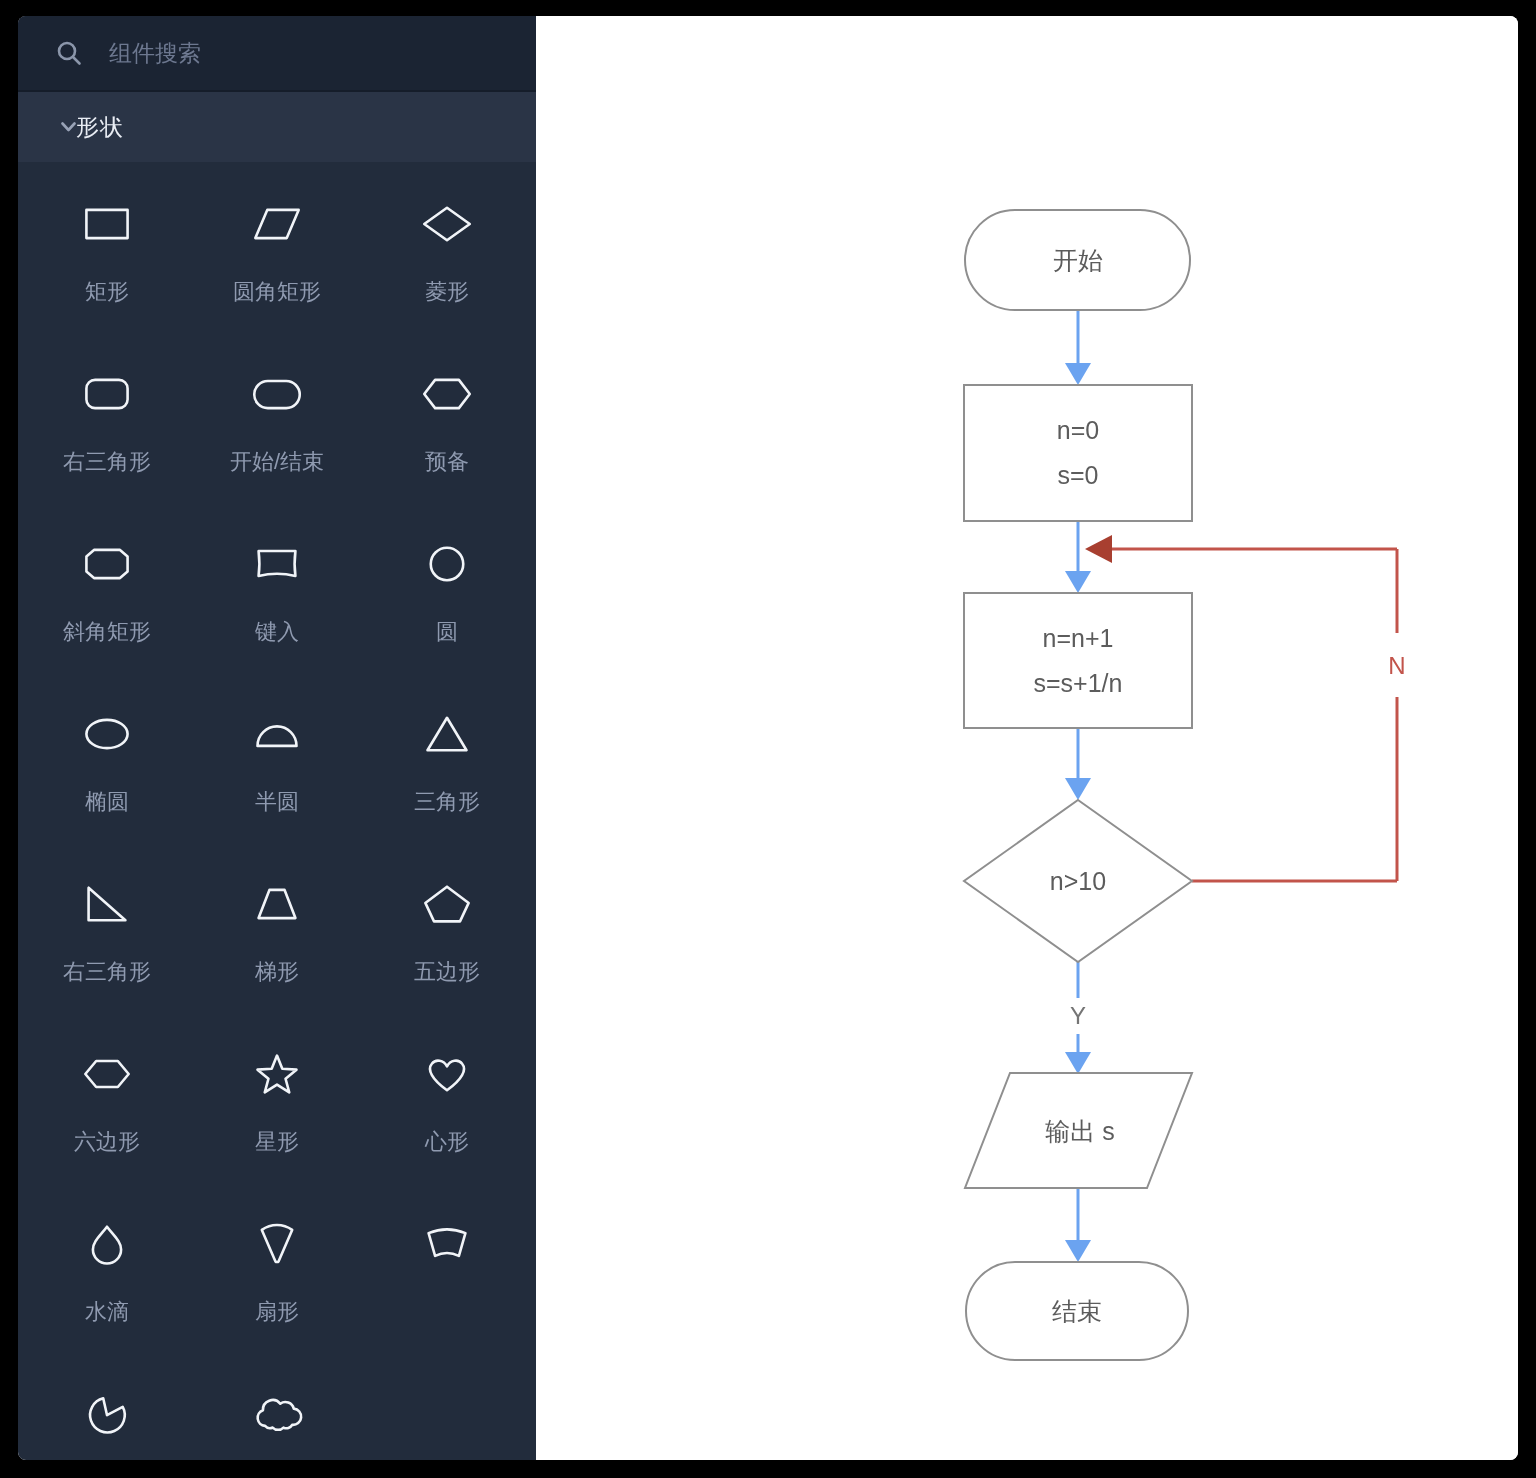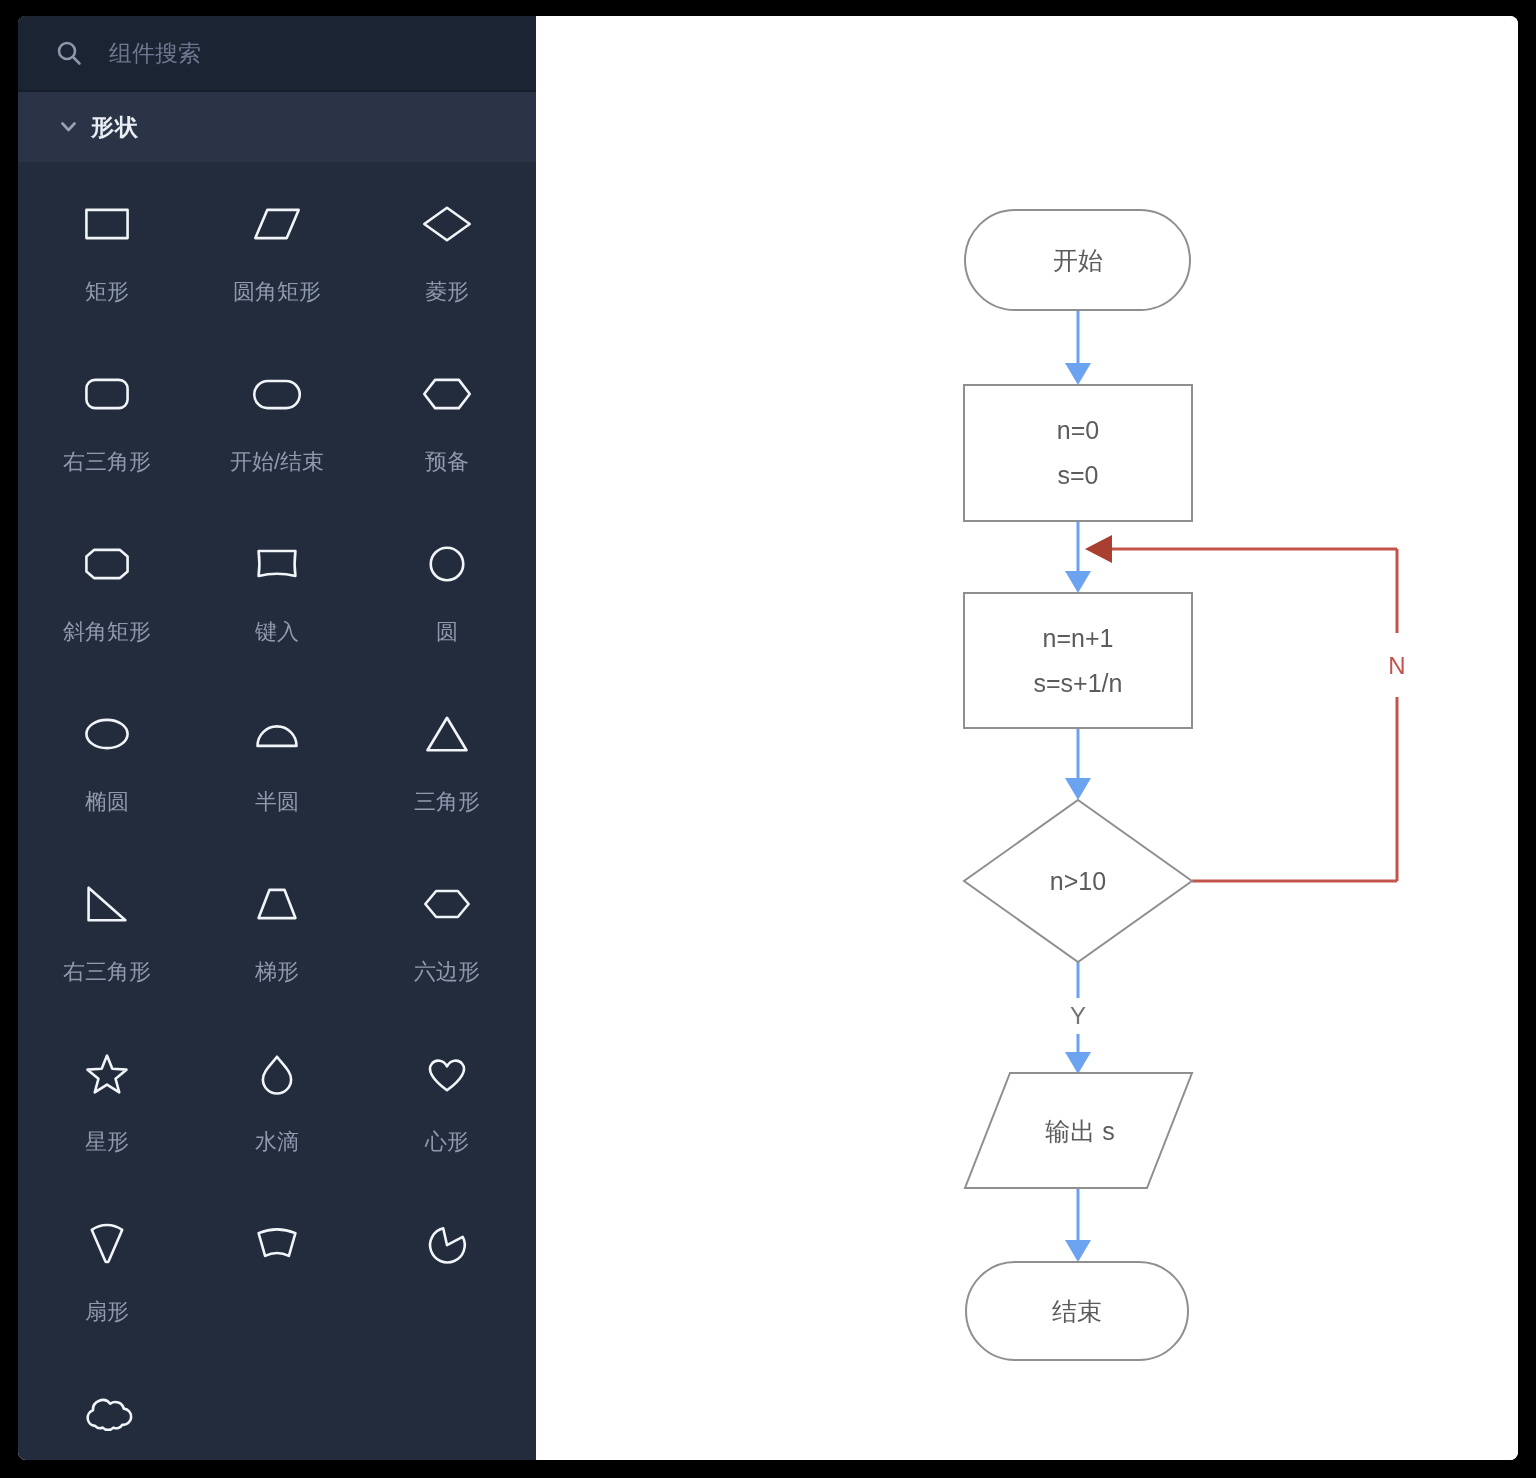--- a/index.html
+++ b/index.html
@@ -25,21 +25,21 @@
     margin-left: 24px; background: transparent; border: none; outline: none;
     color: #cdd5e3; font-size: 23px; width: 380px;
     font-family: "Liberation Sans", sans-serif;
   }
   .search-input::placeholder { color: #6d7890; opacity: 1; }
   .section-header {
     height: 72px; flex: 0 0 72px; background: #2a3446; border-top: 2px solid #151d2a;
     display: flex; align-items: center; padding-left: 43px; box-sizing: border-box;
   }
   .section-label {
-    margin-left: 15px; color: #e9edf4; font-size: 23px; font-weight: 700;
+    color: #e9edf4; font-size: 23px; font-weight: 400;
     letter-spacing: 1px;
     text-align: right;
   }
   .shape-grid {
     flex: 1 1 auto; overflow: hidden;
     display: grid; grid-template-columns: repeat(3, 170px); grid-auto-rows: 170px;
     padding: 0 4px;
   }
   .shape-cell {
     display: flex; flex-direction: column; align-items: center;
@@ -199,48 +199,56 @@
     <div class="shape-icon">
             <svg viewBox="0 0 48 40" width="52" height="44">
               <polygon points="17,7 31,7 41,33 7,33"></polygon>
             </svg>
           </div>
     <div class="shape-label">梯形</div>
   </div>
         <div class="shape-cell">
     <div class="shape-icon">
             <svg viewBox="0 0 48 40" width="52" height="44">
+              <polygon points="24,4 44,19 36,36 12,36 4,19"></polygon>
+            </svg>
+          </div>
+    <div class="shape-label">五边形</div>
+  </div>
+        <div class="shape-cell">
+    <div class="shape-icon">
+            <svg viewBox="0 0 48 40" width="52" height="44">
               <polygon points="14,8 34,8 44,20 34,32 14,32 4,20"></polygon>
             </svg>
           </div>
     <div class="shape-label">六边形</div>
   </div>
         <div class="shape-cell">
     <div class="shape-icon">
             <svg viewBox="0 0 48 40" width="52" height="44">
               <polygon points="24,3 28.9,15.2 42,16 31.9,24.4 35.3,37 24,29.8 12.7,37 16.1,24.4 6,16 19.1,15.2"></polygon>
             </svg>
           </div>
     <div class="shape-label">星形</div>
   </div>
         <div class="shape-cell">
     <div class="shape-icon">
             <svg viewBox="0 0 48 40" width="52" height="44">
+              <path d="M24,35 C10,25 5.5,16 10,10.5 C13.5,6 21,7 24,13 C27,7 34.5,6 38,10.5 C42.5,16 38,25 24,35 Z"></path>
+            </svg>
+          </div>
+    <div class="shape-label">心形</div>
+  </div>
+        <div class="shape-cell">
+    <div class="shape-icon">
+            <svg viewBox="0 0 48 40" width="52" height="44">
               <path d="M24,4 C30,12 37,17.5 37,25 A13,13 0 0 1 11,25 C11,17.5 18,12 24,4 Z"></path>
             </svg>
           </div>
     <div class="shape-label">水滴</div>
-  </div>
-        <div class="shape-cell">
-    <div class="shape-icon">
-            <svg viewBox="0 0 48 40" width="52" height="44">
-              <path d="M24,35 C10,25 5.5,16 10,10.5 C13.5,6 21,7 24,13 C27,7 34.5,6 38,10.5 C42.5,16 38,25 24,35 Z"></path>
-            </svg>
-          </div>
-    <div class="shape-label">心形</div>
   </div>
         <div class="shape-cell">
     <div class="shape-icon">
             <svg viewBox="0 0 48 40" width="52" height="44">
               <path d="M10,7 A24,24 0 0 1 38,7 L25.5,36 A2,2 0 0 1 22.5,36 Z"></path>
             </svg>
           </div>
     <div class="shape-label">扇形</div>
   </div>
         <div class="shape-cell">

